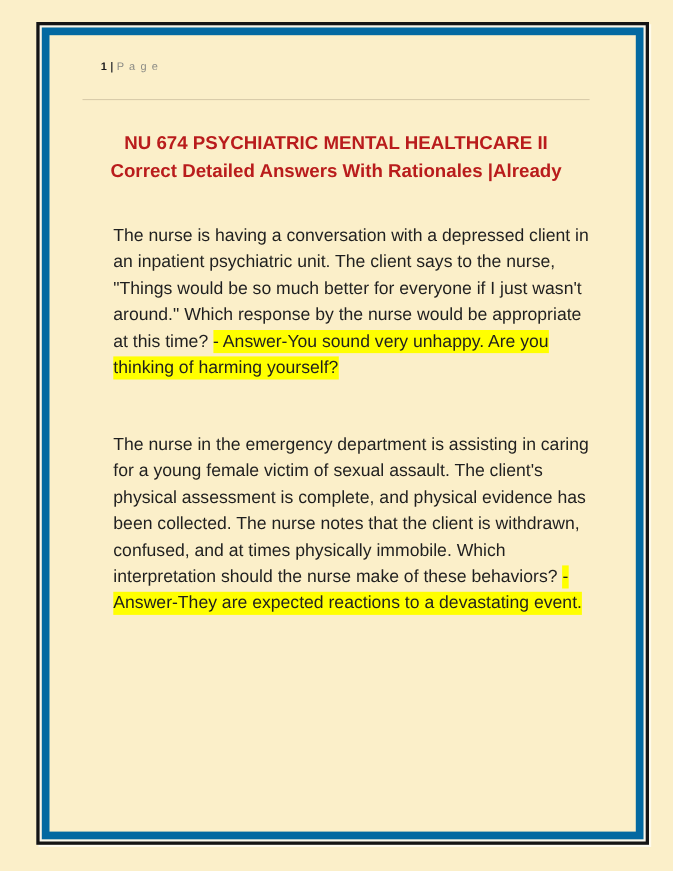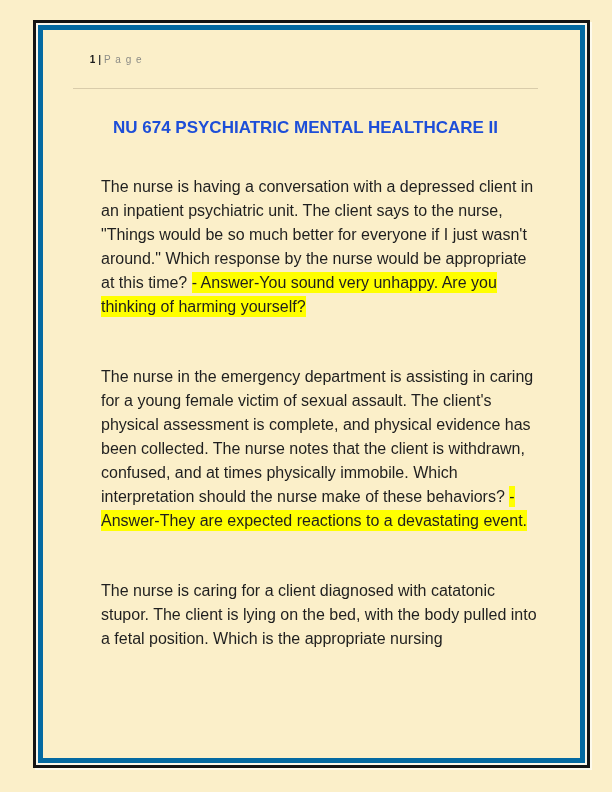--- a/index.html
+++ b/index.html
@@ -21,21 +21,21 @@
     width: 557px;
     height: 748px;
     border: 3px solid #141414;
     background: #F9F6EA;   
     padding: 2px;
     box-shadow: 2px 2px 0 rgba(253, 251, 240, 0.9);
   }
   .frame-inner {
     width: 100%;
     height: 100%;
-    border: 5px solid #0369a1;
+    border: 7px solid #0369a1;
     background: #FBEFC9;
     padding: 9px 42px 0 30px;
     overflow: hidden;
   }
 
   
   .page-header {
     font-size: 10px;
     line-height: 14px;
     border-bottom: 1px solid #D9CCAA;
@@ -54,21 +54,21 @@
   }
   .page-header .word {
     color: #8C8C86;
     letter-spacing: 1px;
   }
 
   
   .doc-title {
     margin-top: 26px;
     text-align: center;
-    color: #1d4ed8;
+    color: #b91c1c;
     font-weight: bold;
     font-size: 17px;
     line-height: 26px;
   }
 
   
   .qa-section { margin-top: 34px; margin-left: 28px; }
   .qa-item {
     font-size: 16px;
     line-height: 24px;
@@ -92,26 +92,26 @@
 
 <div class="frame-outer">
   <div class="frame-inner">
 
     <div class="page-header">
       <span class="num">1</span><span class="divider">|</span><span class="word">P a g e</span>
     </div>
 
     <div class="doc-title">
       <div>NU 674 PSYCHIATRIC MENTAL HEALTHCARE II</div>
+      <div>Correct Detailed Answers With Rationales |Already</div>
     </div>
 
     <div class="qa-section">
 
       <p class="qa-item"><span class="qa-question">The nurse is having a conversation with a depressed client in an inpatient psychiatric unit. The client says to the nurse, "Things would be so much better for everyone if I just wasn't around." Which response by the nurse would be appropriate at this time? </span><mark class="qa-answer">- Answer-You sound very unhappy. Are you thinking of harming yourself?</mark></p>
 
       <p class="qa-item"><span class="qa-question">The nurse in the emergency department is assisting in caring for a young female victim of sexual assault. The client's physical assessment is complete, and physical evidence has been collected. The nurse notes that the client is withdrawn, confused, and at times physically immobile. Which interpretation should the nurse make of these behaviors? </span><mark class="qa-answer">- Answer-They are expected reactions to a devastating event.</mark></p>
 
-      <p class="qa-item"><span class="qa-question">The nurse is caring for a client diagnosed with catatonic stupor. The client is lying on the bed, with the body pulled into a fetal position. Which is the appropriate nursing</span><mark class="qa-answer"></mark></p>
 
     </div>
 
   </div>
 </div>
 
 </body></html>

